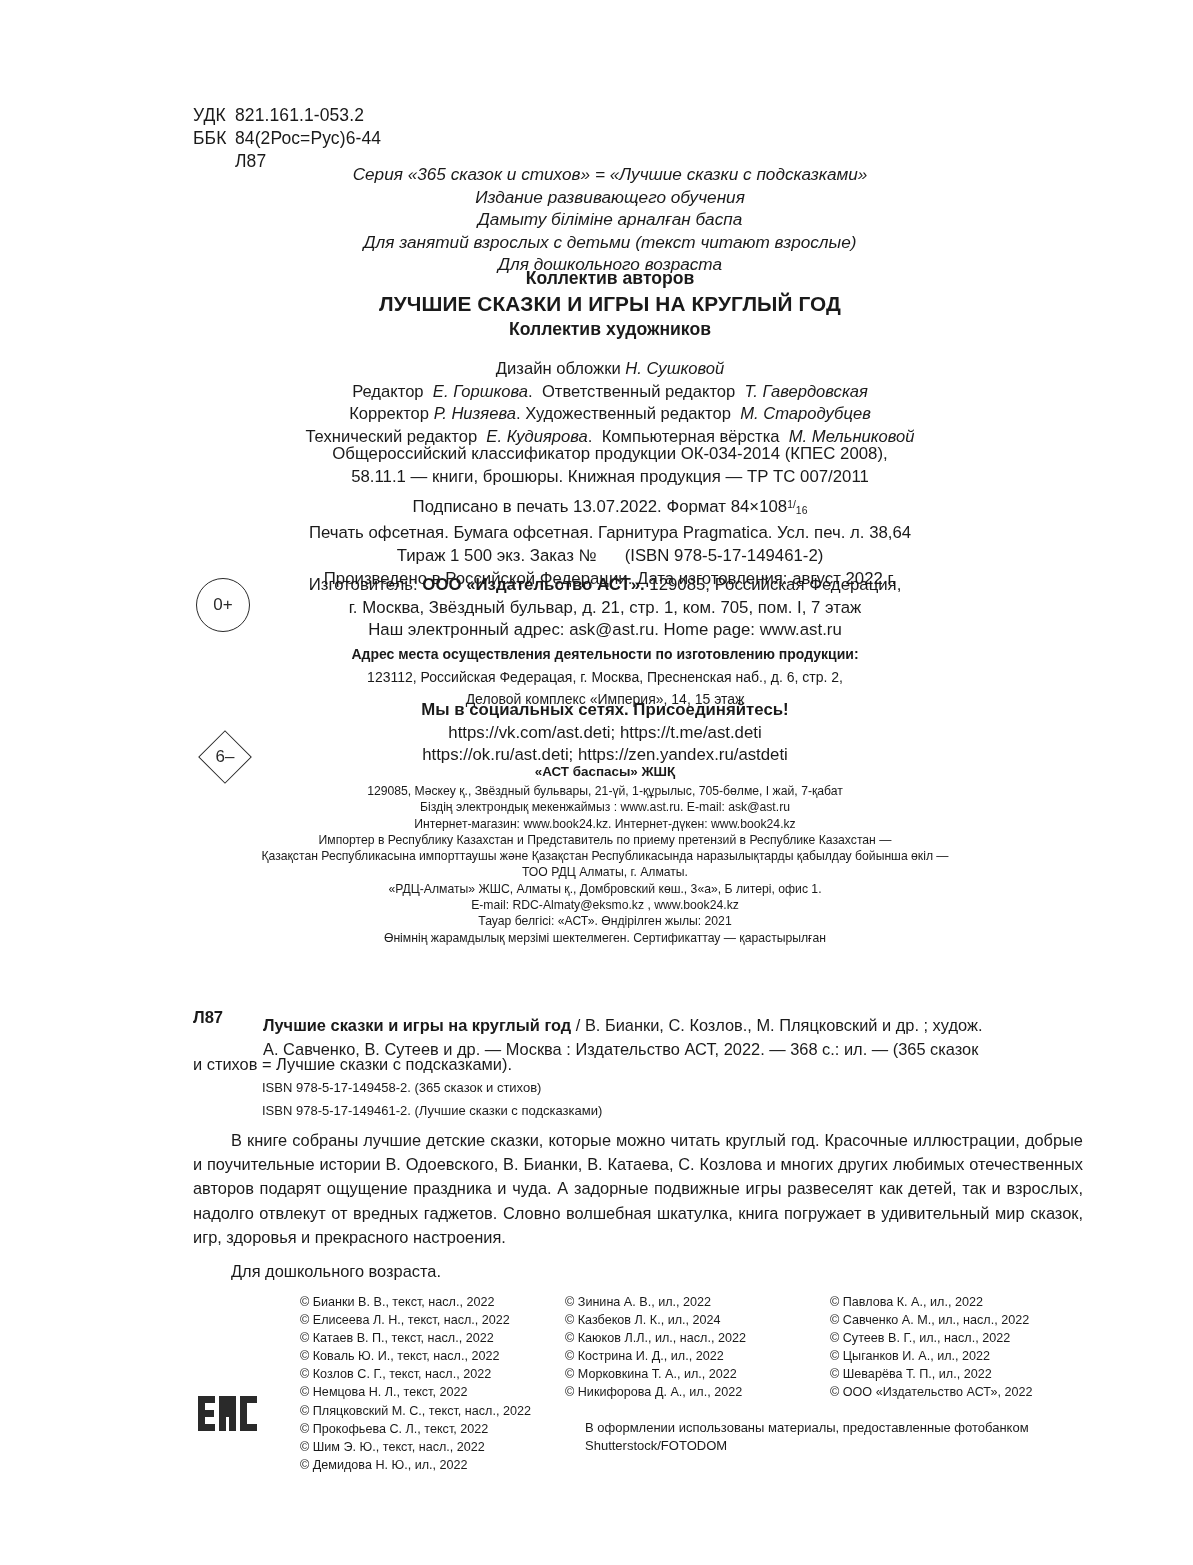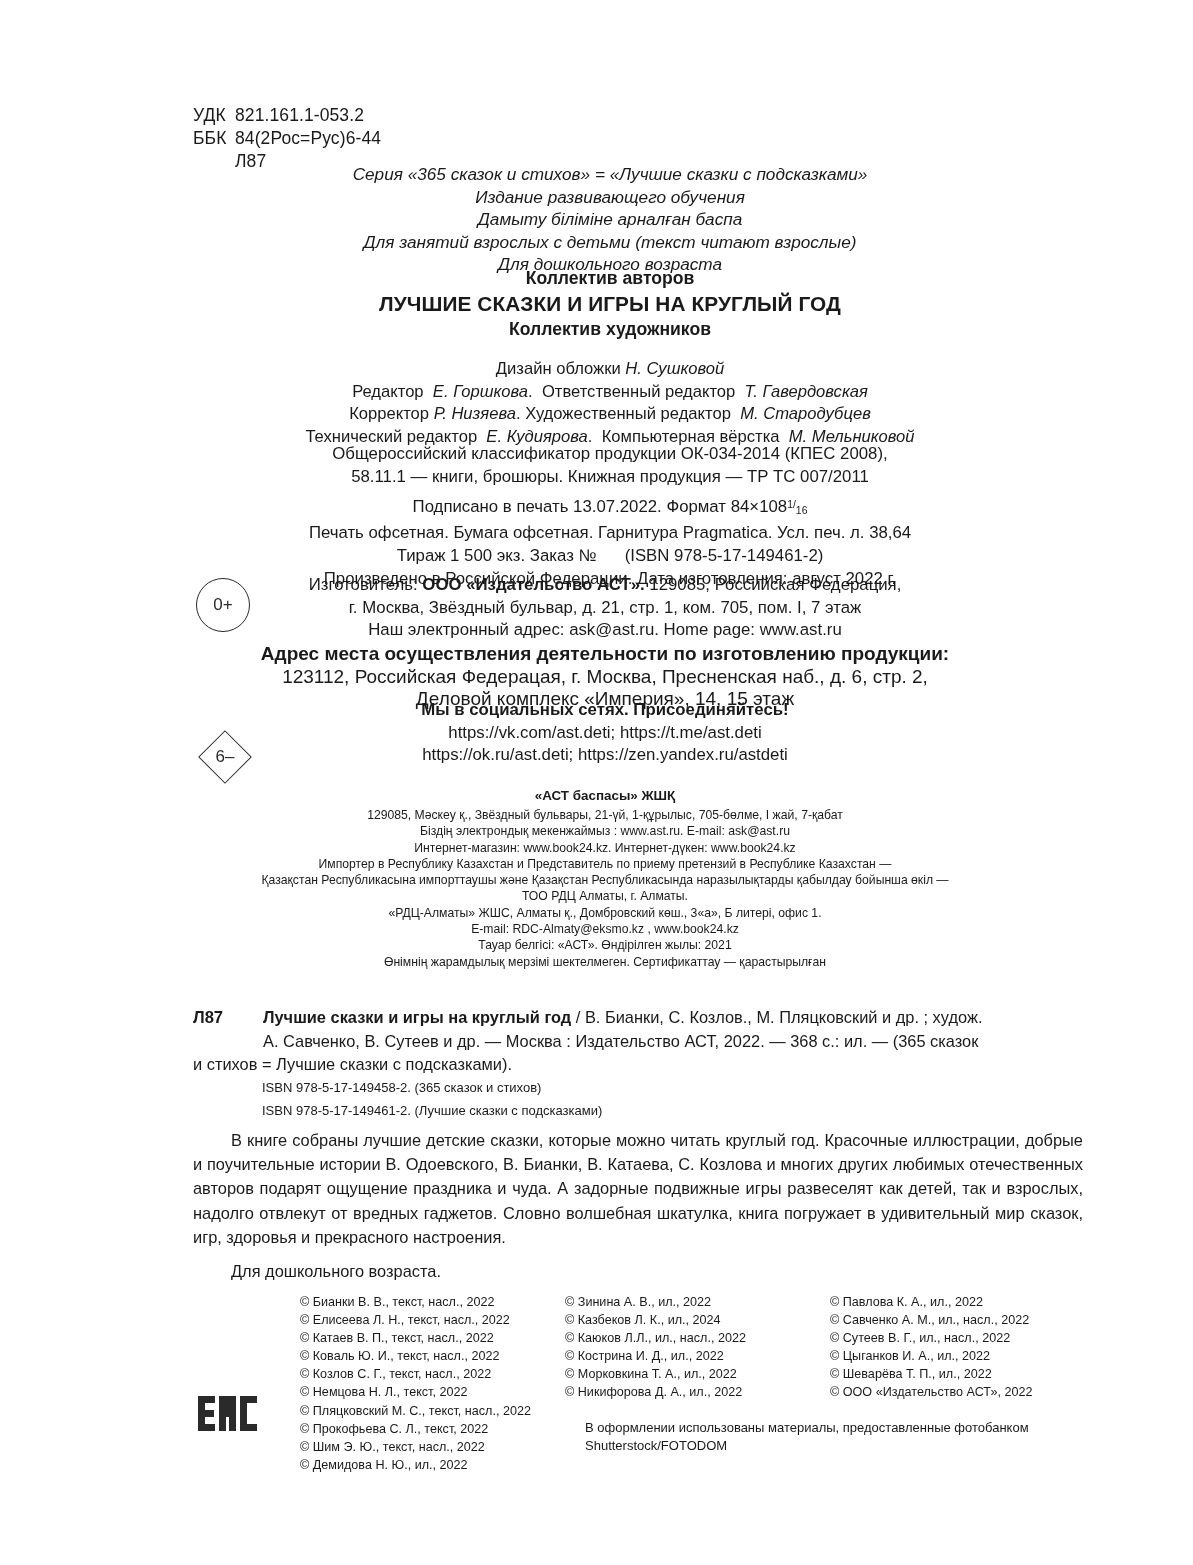--- a/index.html
+++ b/index.html
@@ -114,21 +114,21 @@
     line-height: 22.6px;
   }
 
   
   #prodaddr-block {
     position: absolute;
     left: 255px;
     top: 643px;
     width: 700px;
     text-align: center;
-    font-size: 19px;
+    font-size: 14px;
     line-height: 22.6px;
   }
 
   
   #social-block {
     position: absolute;
     left: 265px;
     top: 699px;
     width: 680px;
     text-align: center;
@@ -136,21 +136,20 @@
     line-height: 22.6px;
   }
 
   
   #kz-block {
     position: absolute;
     left: 180px;
     top: 762px;
     width: 850px;
     text-align: center;
-    margin-top: 24px;
   }
   #kz-block .kz-title {
     font-size: 13.4px;
     font-weight: bold;
     line-height: 19px;
     margin-bottom: 2px;
   }
   #kz-block .kz-line {
     font-size: 12.2px;
     line-height: 16.3px;
@@ -212,20 +211,21 @@
   #cip-block .cip-code {
     position: absolute;
     left: 0;
     top: 0;
     font-weight: bold;
     font-size: 16.6px;
   }
   #cip-block .cip-body {
     margin-left: 70px;
     text-indent: 0;
+    margin-top: 8px;
   }
   #cip-block .cip-body .hang { display: block; }
 
   
   #isbn-block {
     position: absolute;
     left: 262px;
     top: 1076px;
     font-size: 13px;
     line-height: 23px;

